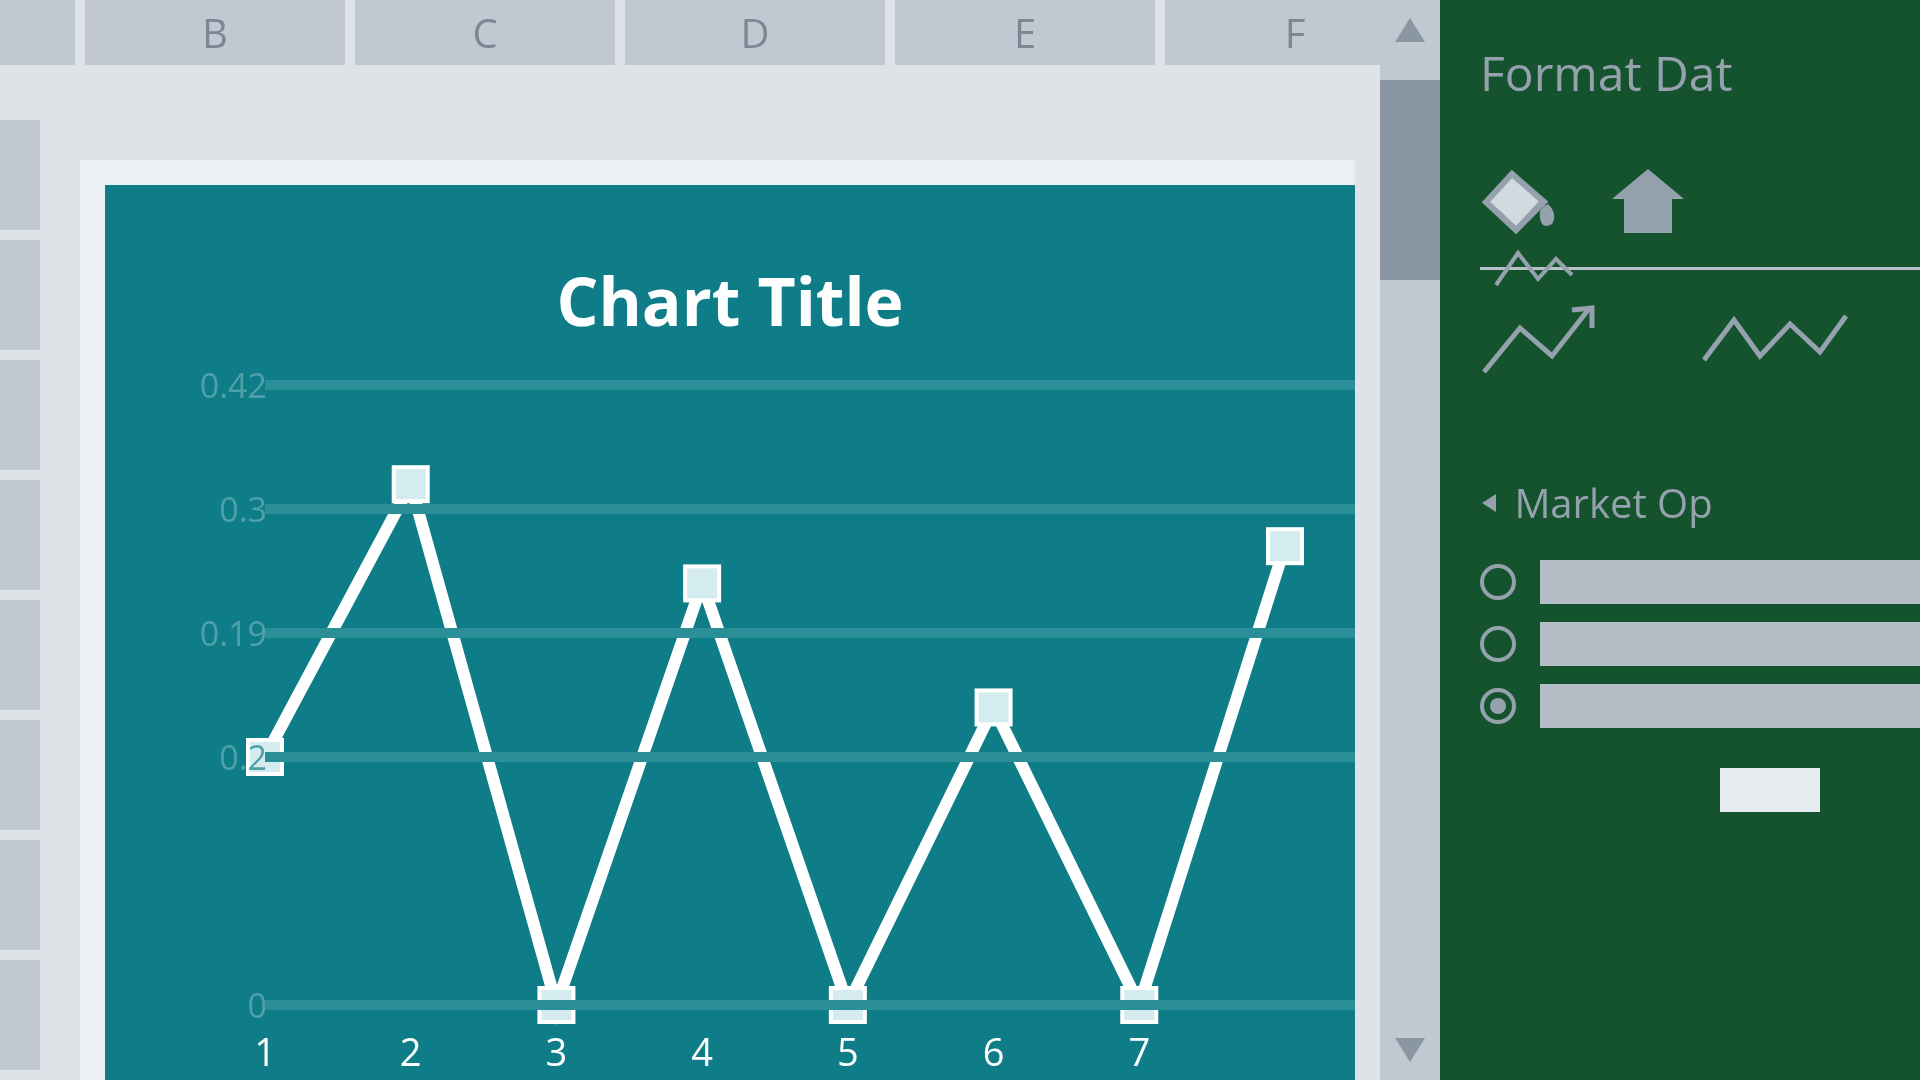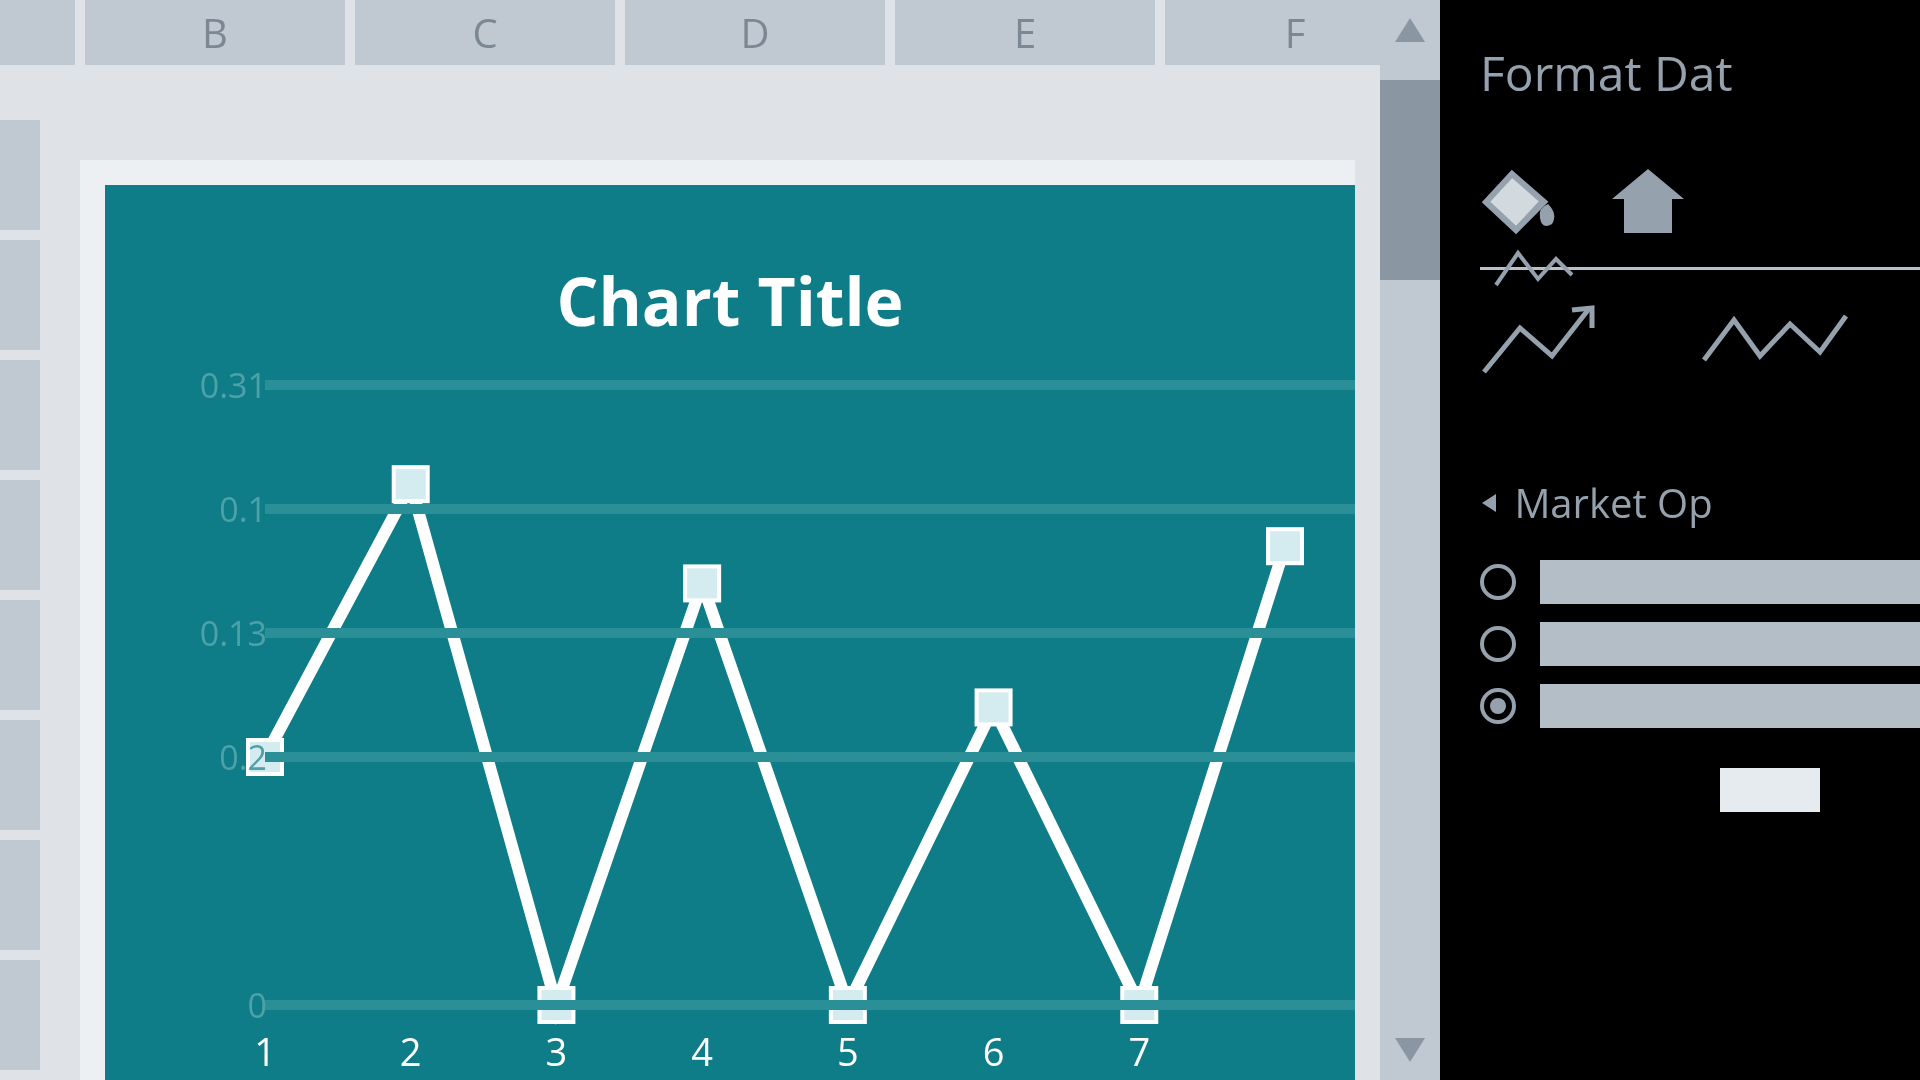--- a/index.html
+++ b/index.html
@@ -146,21 +146,21 @@
     background: #8a97a3;
   }
 
   
   .format-pane {
     position: absolute;
     right: 0;
     top: 0;
     bottom: 0;
     width: 480px;
-    background: #000000;
+    background: #14532d;
     padding: 40px 0 0 40px;
     color: #95a2ae;
   }
   .format-title {
     font-size: 48px;
     white-space: nowrap;
     margin-bottom: 60px;
   }
   .icon-row {
     display: flex;
@@ -276,25 +276,25 @@
           <rect x="635.8571428571429" y="603" width="34" height="34" fill="#d4ecef" stroke="#ffffff" stroke-width="4"></rect>
           <rect x="781.5714285714287" y="305.40000000000003" width="34" height="34" fill="#d4ecef" stroke="#ffffff" stroke-width="4"></rect>
           <rect x="927.2857142857143" y="603" width="34" height="34" fill="#d4ecef" stroke="#ffffff" stroke-width="4"></rect>
           <rect x="1073" y="144.2" width="34" height="34" fill="#d4ecef" stroke="#ffffff" stroke-width="4"></rect>
         </svg>
     <div class="gridline" style="top: 615px;"></div>
         <div class="ylabel" style="top: 620px;">0</div>
         <div class="gridline" style="top: 367px;"></div>
         <div class="ylabel" style="top: 372px;">0.2</div>
         <div class="gridline" style="top: 243px;"></div>
-        <div class="ylabel" style="top: 248px;">0.13</div>
+        <div class="ylabel" style="top: 248px;">0.19</div>
         <div class="gridline" style="top: 119px;"></div>
-        <div class="ylabel" style="top: 124px;">0.1</div>
+        <div class="ylabel" style="top: 124px;">0.3</div>
         <div class="gridline" style="top: -5px;"></div>
-        <div class="ylabel" style="top: 0px;">0.31</div>
+        <div class="ylabel" style="top: 0px;">0.42</div>
       </div>
 
     <div class="xlabels">
         <div class="xlabel" style="left: 70px;">1</div>
         <div class="xlabel" style="left: 215.714px;">2</div>
         <div class="xlabel" style="left: 361.429px;">3</div>
         <div class="xlabel" style="left: 507.143px;">4</div>
         <div class="xlabel" style="left: 652.857px;">5</div>
         <div class="xlabel" style="left: 798.571px;">6</div>
         <div class="xlabel" style="left: 944.286px;">7</div>

